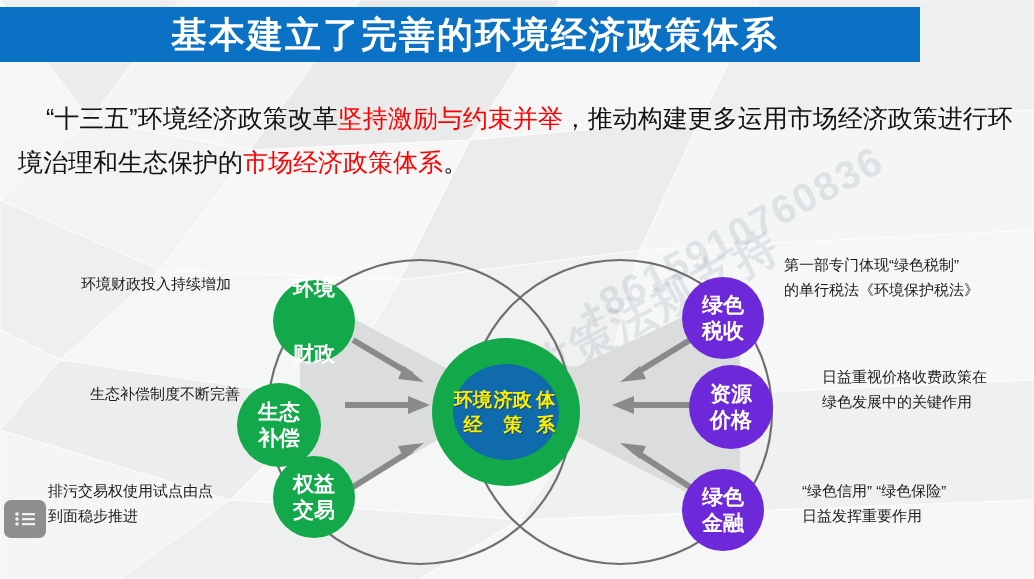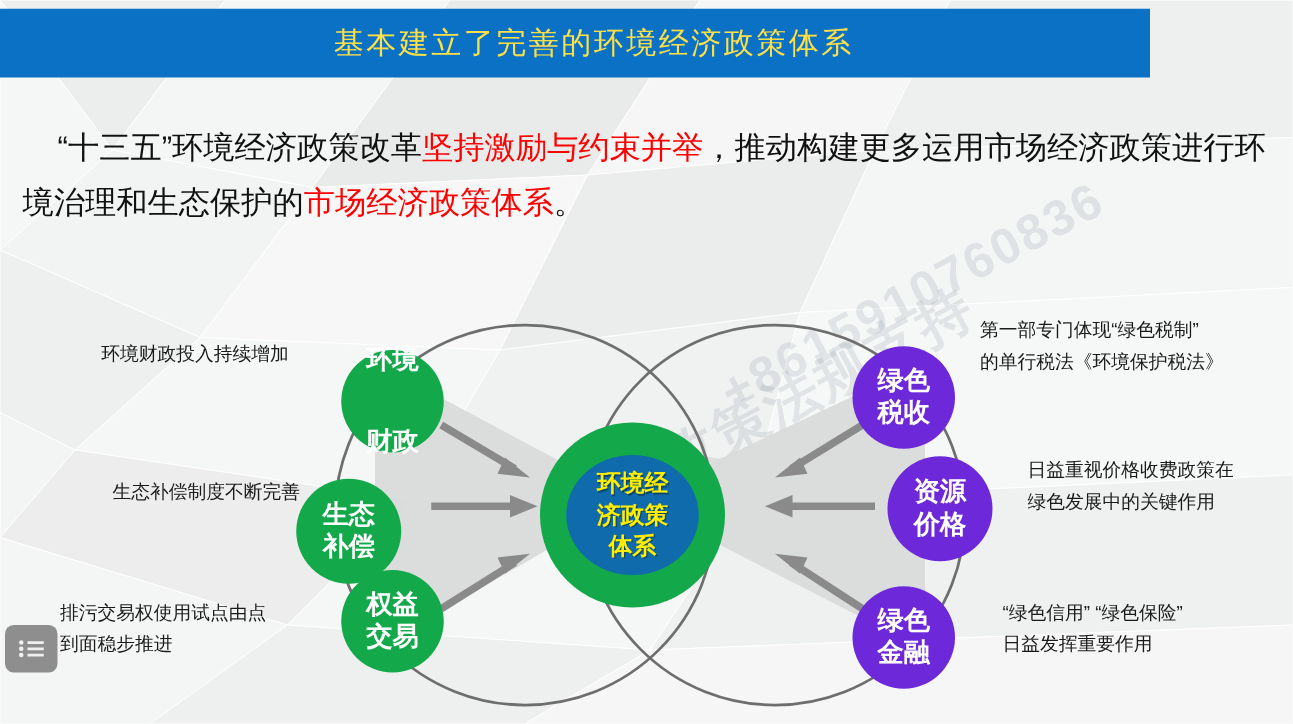--- a/index.html
+++ b/index.html
@@ -47,23 +47,23 @@
     top: 7px;
     width: 920px;
     height: 55px;
     background: #0a71c5;
     z-index: 3;
     display: flex;
     align-items: center;
     justify-content: center;
   }
   .title-bar .title-text {
-    color: #fde047;
-    font-size: 24px;
-    font-weight: normal;
+    color: #ffffff;
+    font-size: 36px;
+    font-weight: bold;
     letter-spacing: 2px;
     line-height: 1;
     padding-left: 30px;
   }
 
   
   .body-text {
     position: absolute;
     left: 18px;
     top: 96px;
@@ -120,21 +120,20 @@
   .center-inner {
     position: absolute;
     left: 453px;
     top: 364px;
     width: 106px;
     height: 96px;
     border-radius: 50%;
     background: #0f6bab;
     z-index: 7;
     display: flex;
-    flex-direction: column;
     align-items: center;
     justify-content: center;
     color: #ffee00;
     font-size: 19px;
     font-weight: bold;
     line-height: 25px;
     text-align: center;
     text-shadow: 1px 1px 0 rgba(0,0,0,0.35);
   }
 
@@ -249,21 +248,21 @@
   </div>
   <div class="node green" style="left:273px; top:456px; width:82px; height:82px;">
     <span class="node-line">权益</span>
     <span class="node-line">交易</span>
   </div>
 
   <div class="node blue" style="left:682px; top:277px; width:82px; height:82px;">
     <span class="node-line">绿色</span>
     <span class="node-line">税收</span>
   </div>
-  <div class="node blue" style="left:710px; top:365px; width:84px; height:84px;align-items:center;">
+  <div class="node blue" style="left:689px; top:365px; width:84px; height:84px;align-items:center;">
     <span class="node-line">资源</span>
     <span class="node-line">价格</span>
   </div>
   <div class="node blue" style="left:682px; top:469px; width:82px; height:82px;">
     <span class="node-line">绿色</span>
     <span class="node-line">金融</span>
   </div>
 
   <div class="note" style="left:70px; top:271px;margin-left:11px;">环境财政投入持续增加</div>
   <div class="note" style="left:42px; top:381px;margin-left:48px;">生态补偿制度不断完善</div>

